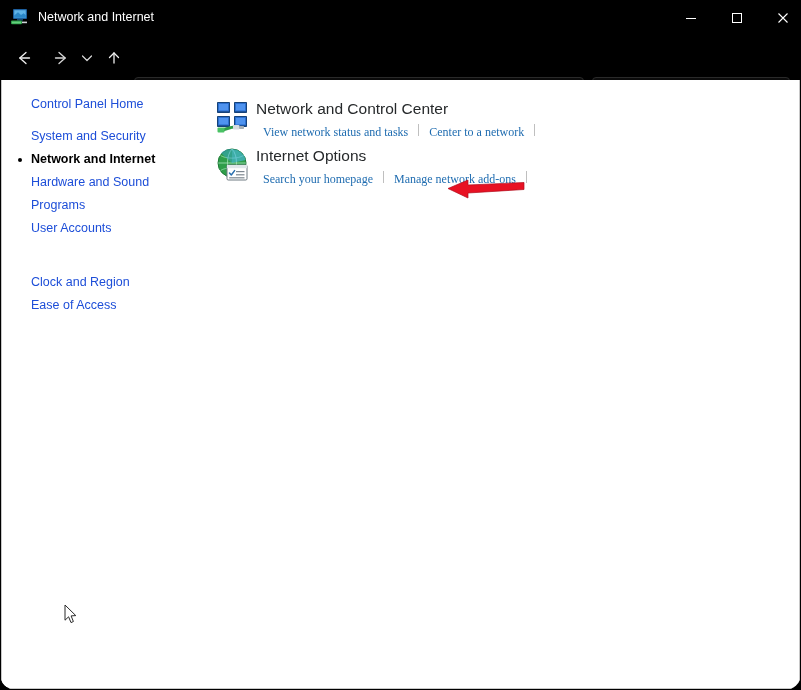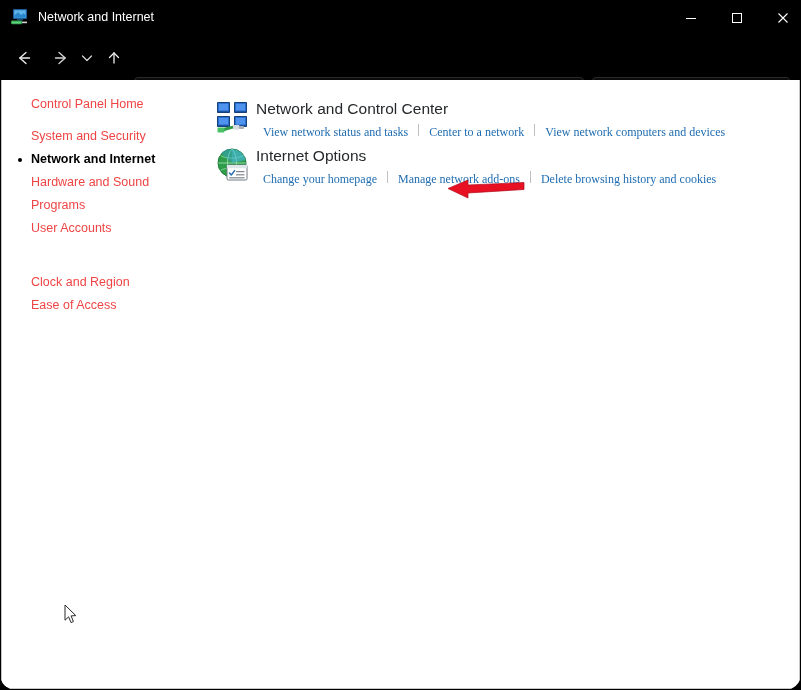--- a/index.html
+++ b/index.html
@@ -182,21 +182,21 @@
     position: absolute;
     left: 0; top: 0;
     width: 205px;
     height: 607px;
     background: #ffffff;
   }
   .side-item {
     position: absolute;
     left: 29px;
     font-size: 12.5px;
-    color: #ef4444;
+    color: #1d4ed8;
     line-height: 16px;
     white-space: pre-line;
   }
   .side-item.current {
     font-weight: bold;
     color: #000000;
   }
   .side-bullet {
     position: absolute;
     left: 16px;
@@ -437,21 +437,20 @@
             <rect x="18" y="25" width="6.5" height="4.6" rx="1" fill="#d6dbdf"></rect>
             <rect x="24" y="26" width="5" height="3" rx="0.8" fill="#a8b0b6"></rect>
           </svg>
         </span>
         <div class="cat-title" style="top:-1px">Network and Control Center</div>
         <div class="cat-links" style="top:24px">
           <span class="cat-link">View network status and tasks</span>
           <span class="link-sep"></span>
           <span class="cat-link">Center to a network</span>
           <span class="link-sep"></span>
-          <span class="cat-link">View network computers and devices</span>
         </div>
       </div>
 
       <div class="cat" style="top:67px; width:594px; height:44px">
         <span class="cat-icon" style="top:0px">
           <svg width="36" height="36" viewBox="0 0 36 36">
             <circle cx="17" cy="16" r="14" fill="#2f9e4a"></circle>
             <circle cx="17" cy="16" r="14" fill="none" stroke="#1d7a36" stroke-width="1"></circle>
             <path d="M3.2 16 H30.8" stroke="#9fe0b3" stroke-width="1" fill="none" opacity="0.85"></path>
             <path d="M17 2 C11 8 11 24 17 30 C23 24 23 8 17 2 Z" fill="none" stroke="#9fe0b3" stroke-width="1" opacity="0.85"></path>
@@ -462,25 +461,24 @@
             <rect x="12" y="18" width="20" height="15" rx="1.2" fill="#ffffff" stroke="#6f7a82" stroke-width="1"></rect>
             <rect x="12" y="18" width="20" height="3.2" fill="#dfe6ea"></rect>
             <path d="M14.5 26 L16.3 28 L19.6 23.6" stroke="#2a6fae" stroke-width="1.5" fill="none" stroke-linecap="round" stroke-linejoin="round"></path>
             <rect x="21" y="24" width="8.5" height="1.2" fill="#7d8790"></rect>
             <rect x="21" y="27.2" width="8.5" height="1.2" fill="#7d8790"></rect>
             <rect x="14.2" y="30.2" width="15.3" height="1.2" fill="#7d8790"></rect>
           </svg>
         </span>
         <div class="cat-title" style="top:-1px">Internet Options</div>
         <div class="cat-links" style="top:24px">
-          <span class="cat-link">Change your homepage</span>
+          <span class="cat-link">Search your homepage</span>
           <span class="link-sep"></span>
           <span class="cat-link">Manage network add-ons</span>
           <span class="link-sep"></span>
-          <span class="cat-link">Delete browsing history and cookies</span>
         </div>
       </div>
 
     </div>
 
     <div id="red-arrow">
       <svg width="80" height="26" viewBox="0 0 80 26">
         <path d="M2 12.5 L22 4 L22 9 L78 6.5 L78 13.5 L22 17 L22 22 Z" fill="#e81123" stroke="#b00d1c" stroke-width="0.7" stroke-linejoin="round"></path>
       </svg>
     </div>

